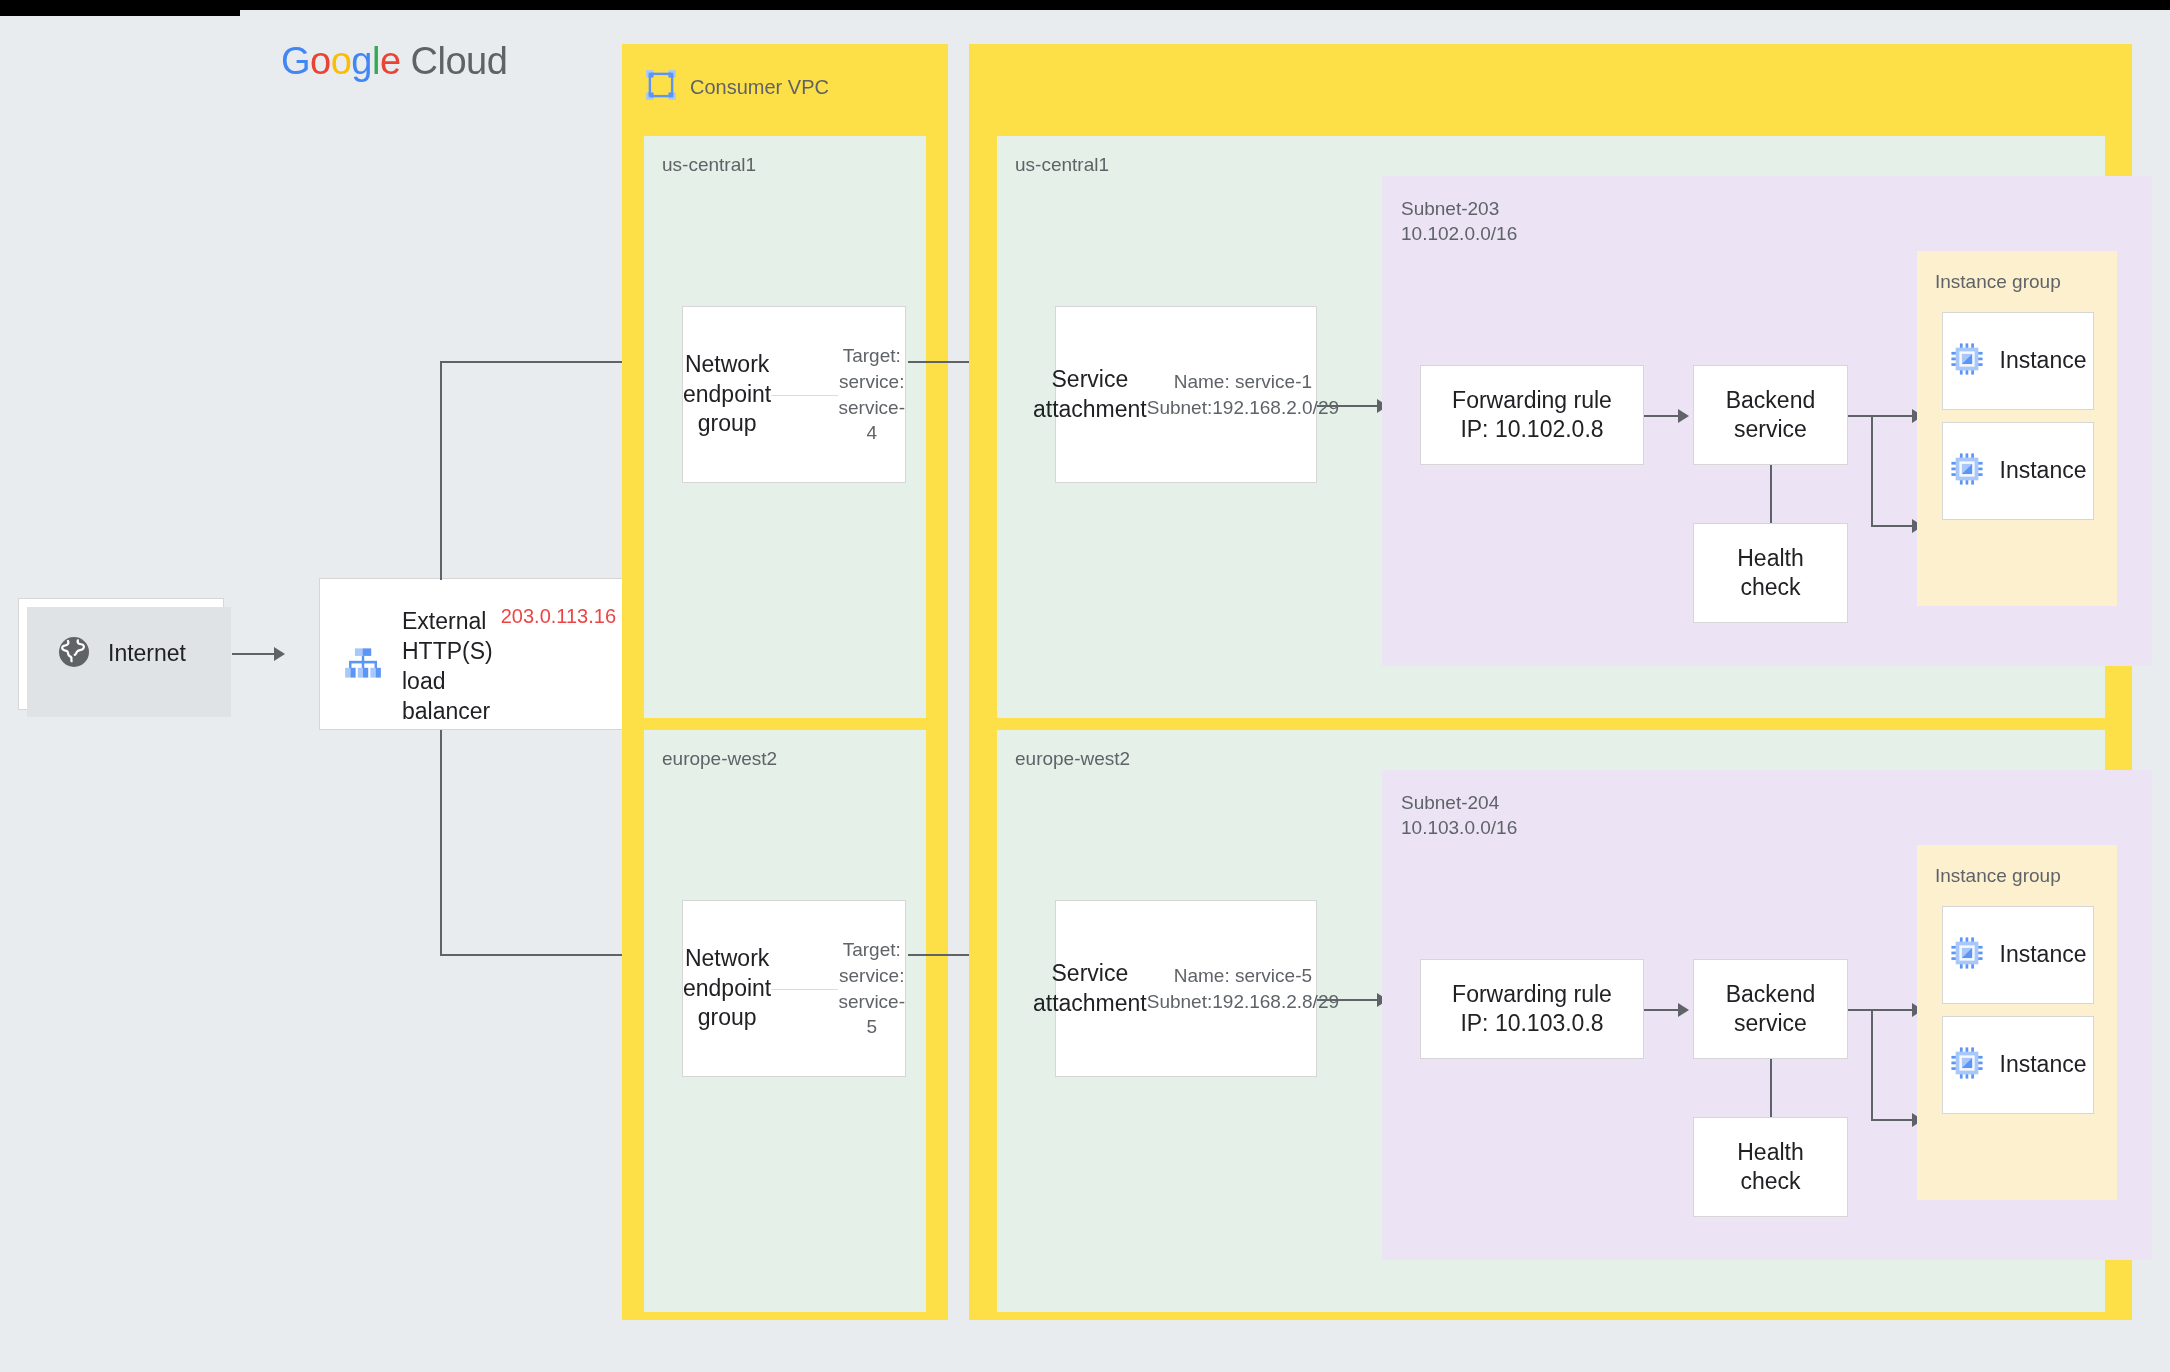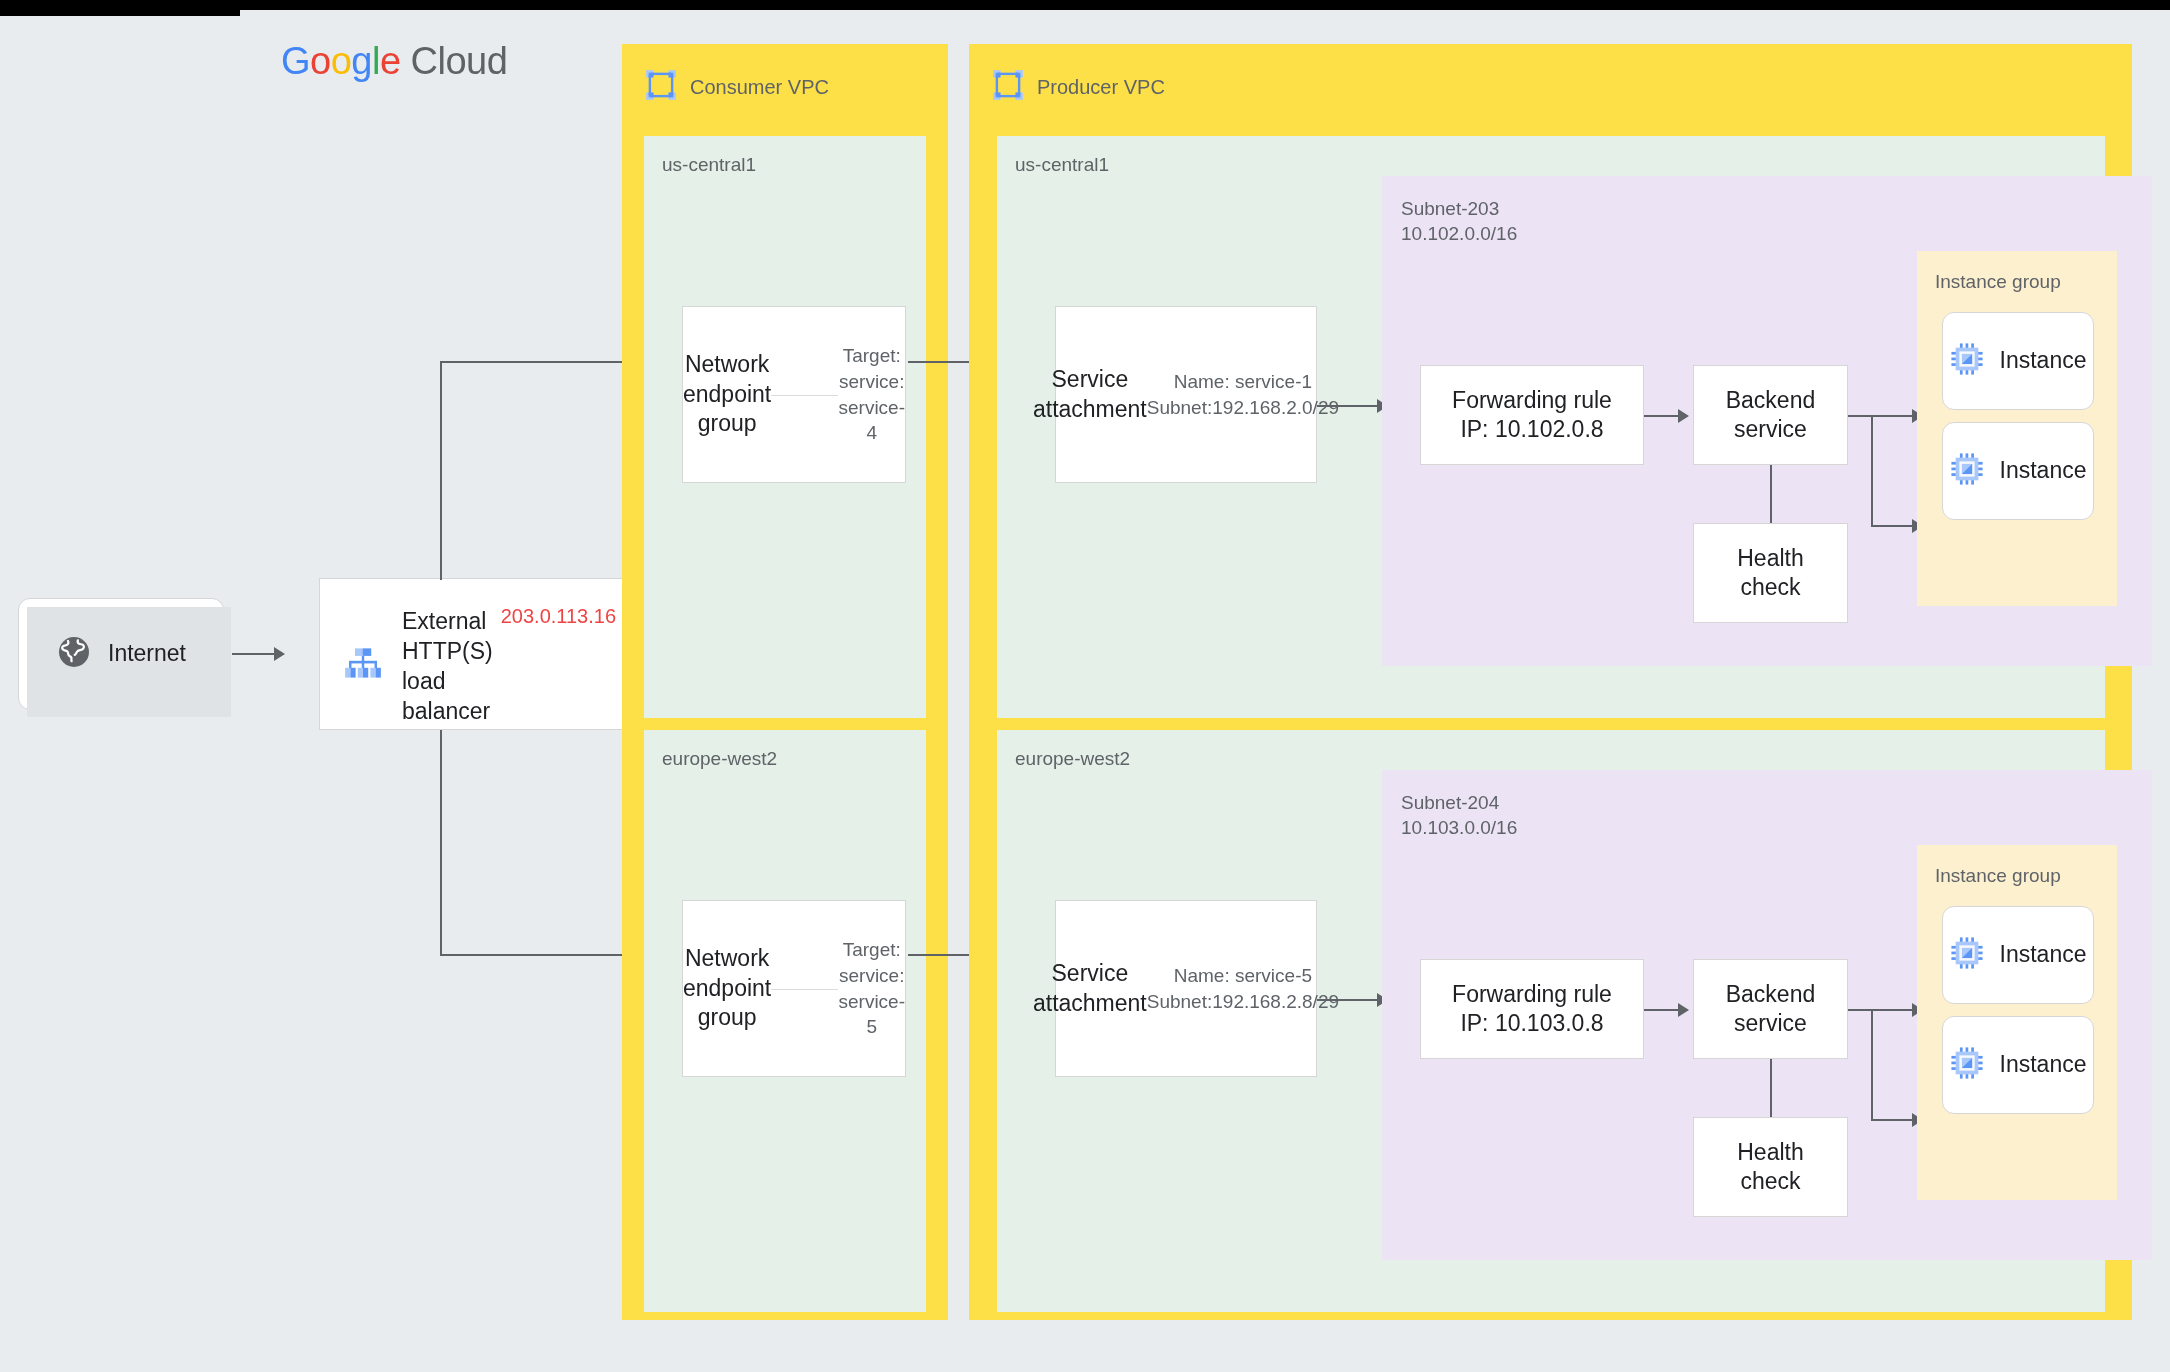--- a/index.html
+++ b/index.html
@@ -92,21 +92,21 @@
     font-size: 19px; color: #5f6368; text-align: center;
     line-height: 1.35;
   }
   .card-rule {
     width: 70%; height: 1px; background: #dadce0;
     margin: 16px 0 15px 0;
   }
   .card-plain .card-title { font-size: 23px; }
 
   .row-card {
-    flex-direction: row; gap: 16px; justify-content: center; border-radius: 12px;
+    flex-direction: row; gap: 16px; justify-content: center;
   }
   .row-card .card-title { font-size: 23px; }
 
   .lb-card {
     align-items: stretch; justify-content: flex-start;
     padding: 26px 22px 0 22px;
     margin-left: 37px;
   }
   .lb-top { display: flex; align-items: center; gap: 18px; }
   .lb-name { font-size: 23px; color: #202124; line-height: 1.3; text-align:left; }
@@ -231,39 +231,20 @@
     </div>
   </div>
 
   <div class="ln hl" style="left:908px; top:361px; width:118px;"></div>
   <div class="arrow" style="left:1022px; top:355px;"></div>
 
   <div class="ln hl" style="left:908px; top:954px; width:118px;"></div>
   <div class="arrow" style="left:1022px; top:948px;"></div>
 
   <div class="vpc" style="left:969px; top:44px; width:1163px; height:1276px;">
-    <div class="vpc-head">
-      <span class="icon">
-        <svg width="34" height="34" viewBox="0 0 24 24">
-          <rect x="1.5" y="1.5" width="5.2" height="5.2" fill="#a8c7fa"></rect>
-          <rect x="17.3" y="1.5" width="5.2" height="5.2" fill="#a8c7fa"></rect>
-          <rect x="1.5" y="17.3" width="5.2" height="5.2" fill="#a8c7fa"></rect>
-          <rect x="17.3" y="17.3" width="5.2" height="5.2" fill="#a8c7fa"></rect>
-          <rect x="3.3" y="3.3" width="3.4" height="3.4" fill="#5b95f5"></rect>
-          <rect x="17.3" y="3.3" width="3.4" height="3.4" fill="#5b95f5"></rect>
-          <rect x="3.3" y="17.3" width="3.4" height="3.4" fill="#5b95f5"></rect>
-          <rect x="17.3" y="17.3" width="3.4" height="3.4" fill="#5b95f5"></rect>
-          <rect x="5.0" y="3.3" width="14.0" height="1.7" fill="#5b95f5"></rect>
-          <rect x="5.0" y="19.0" width="14.0" height="1.7" fill="#5b95f5"></rect>
-          <rect x="3.3" y="5.0" width="1.7" height="14.0" fill="#5b95f5"></rect>
-          <rect x="19.0" y="5.0" width="1.7" height="14.0" fill="#5b95f5"></rect>
-        </svg>
-      </span>
-      <span class="vpc-title">Producer VPC</span>
-    </div>
 
     <div class="region" style="left:28px; top:92px; width:1108px; height:582px;">
       <div class="region-label">us-central1</div>
 
       <div class="card" style="left:58px; top:170px; width:262px; height:177px;">
         <div class="card-title"><span>Service</span><br><span>attachment</span></div>
         <div class="card-rule"></div>
         <div class="card-sub"><span>Name: service-1</span><br><span>Subnet:192.168.2.0/29</span></div>
       </div>
 

